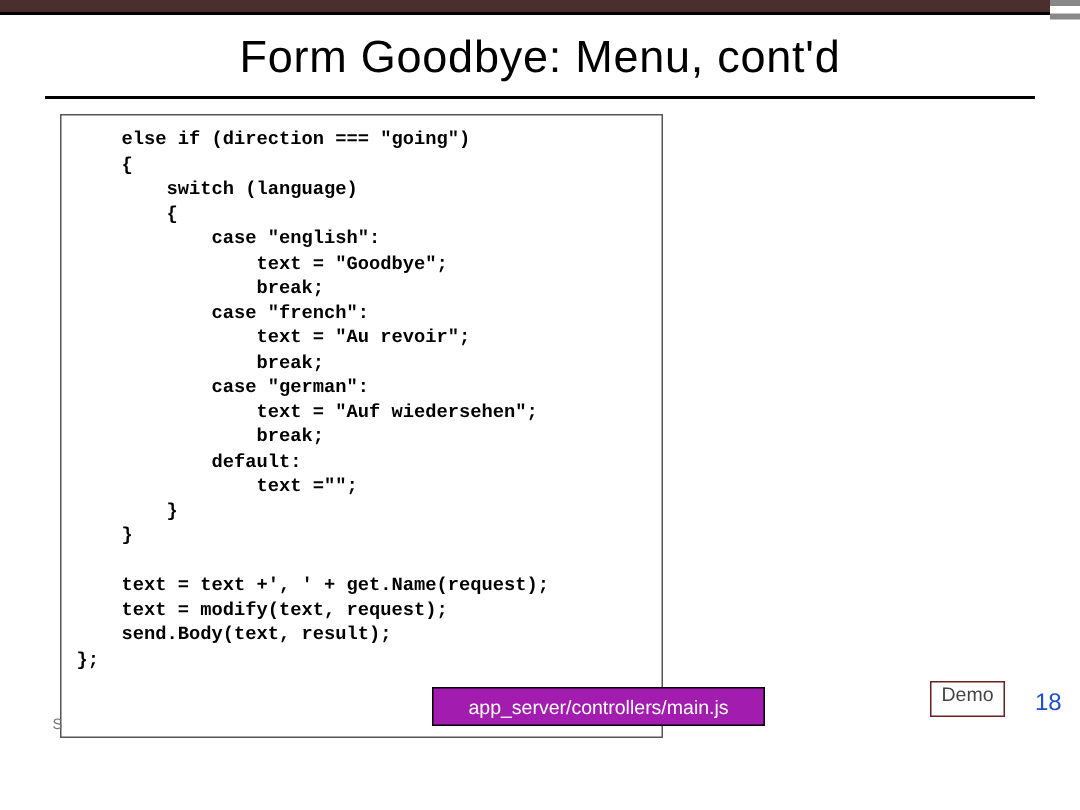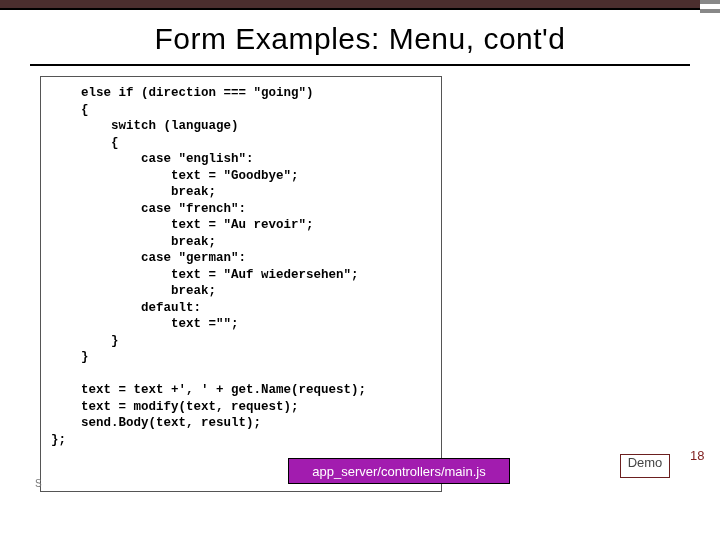--- a/index.html
+++ b/index.html
@@ -10,33 +10,33 @@
   .stub2 { position: absolute; top: 9px; left: 700px; width: 20px; height: 4px; background: #888; }
   .title { position: absolute; top: 22px; left: 0; width: 720px; text-align: center; font-size: 30px; color: #000; font-weight: 400; letter-spacing: 0.5px; }
   .title .ital { }
   .hr { position: absolute; top: 64px; left: 30px; width: 660px; height: 2px; background: #000; }
   .codebox { position: absolute; top: 76px; left: 40px; width: 402px; height: 416px; border: 1px solid #555; background: #fff; padding: 8px 10px 6px 10px; }
   pre.code { font-family: "Courier New", Courier, monospace; font-size: 12.5px; line-height: 16.5px; font-weight: bold; color: #000; white-space: pre; }
   .pathbox { position: absolute; left: 288px; top: 458px; width: 222px; height: 26px; background: #a21caf; border: 1.5px solid #000; display: flex; align-items: center; justify-content: center; }
   .pathbox span { color: #fff; font-size: 13px; font-family: Arial, sans-serif; }
   .demobox { position: absolute; left: 620px; top: 454px; width: 50px; height: 24px; border: 1px solid #6b1f1f; display: flex; align-items: flex-start; justify-content: center; }
   .demobox span { color: #444; font-size: 13px; }
-  .pagenum { position: absolute; left: 690px; top: 448px; font-size: 13px; color: #7f1d1d; }
+  .pagenum { position: absolute; left: 690px; top: 460px; font-size: 16px; color: #1d4ed8; }
   .sjsu { position: absolute; left: 35px; top: 478px; font-size: 10px; color: #777; font-family: Arial, sans-serif; }
 </style>
 </head>
 <body>
 
 <div class="slide">
   <div class="topbar"></div>
   <div class="stub1"></div>
   <div class="stub2"></div>
 
   <div class="title">
-    <span>Form Examples: Menu, </span><span class="ital">cont'd</span>
+    <span>Form Goodbye: Menu, </span><span class="ital">cont'd</span>
   </div>
   <div class="hr"></div>
 
   <div class="codebox">
     <pre class="code">    else if (direction === "going")
     {
         switch (language)
         {
             case "english":
                 text = "Goodbye";

